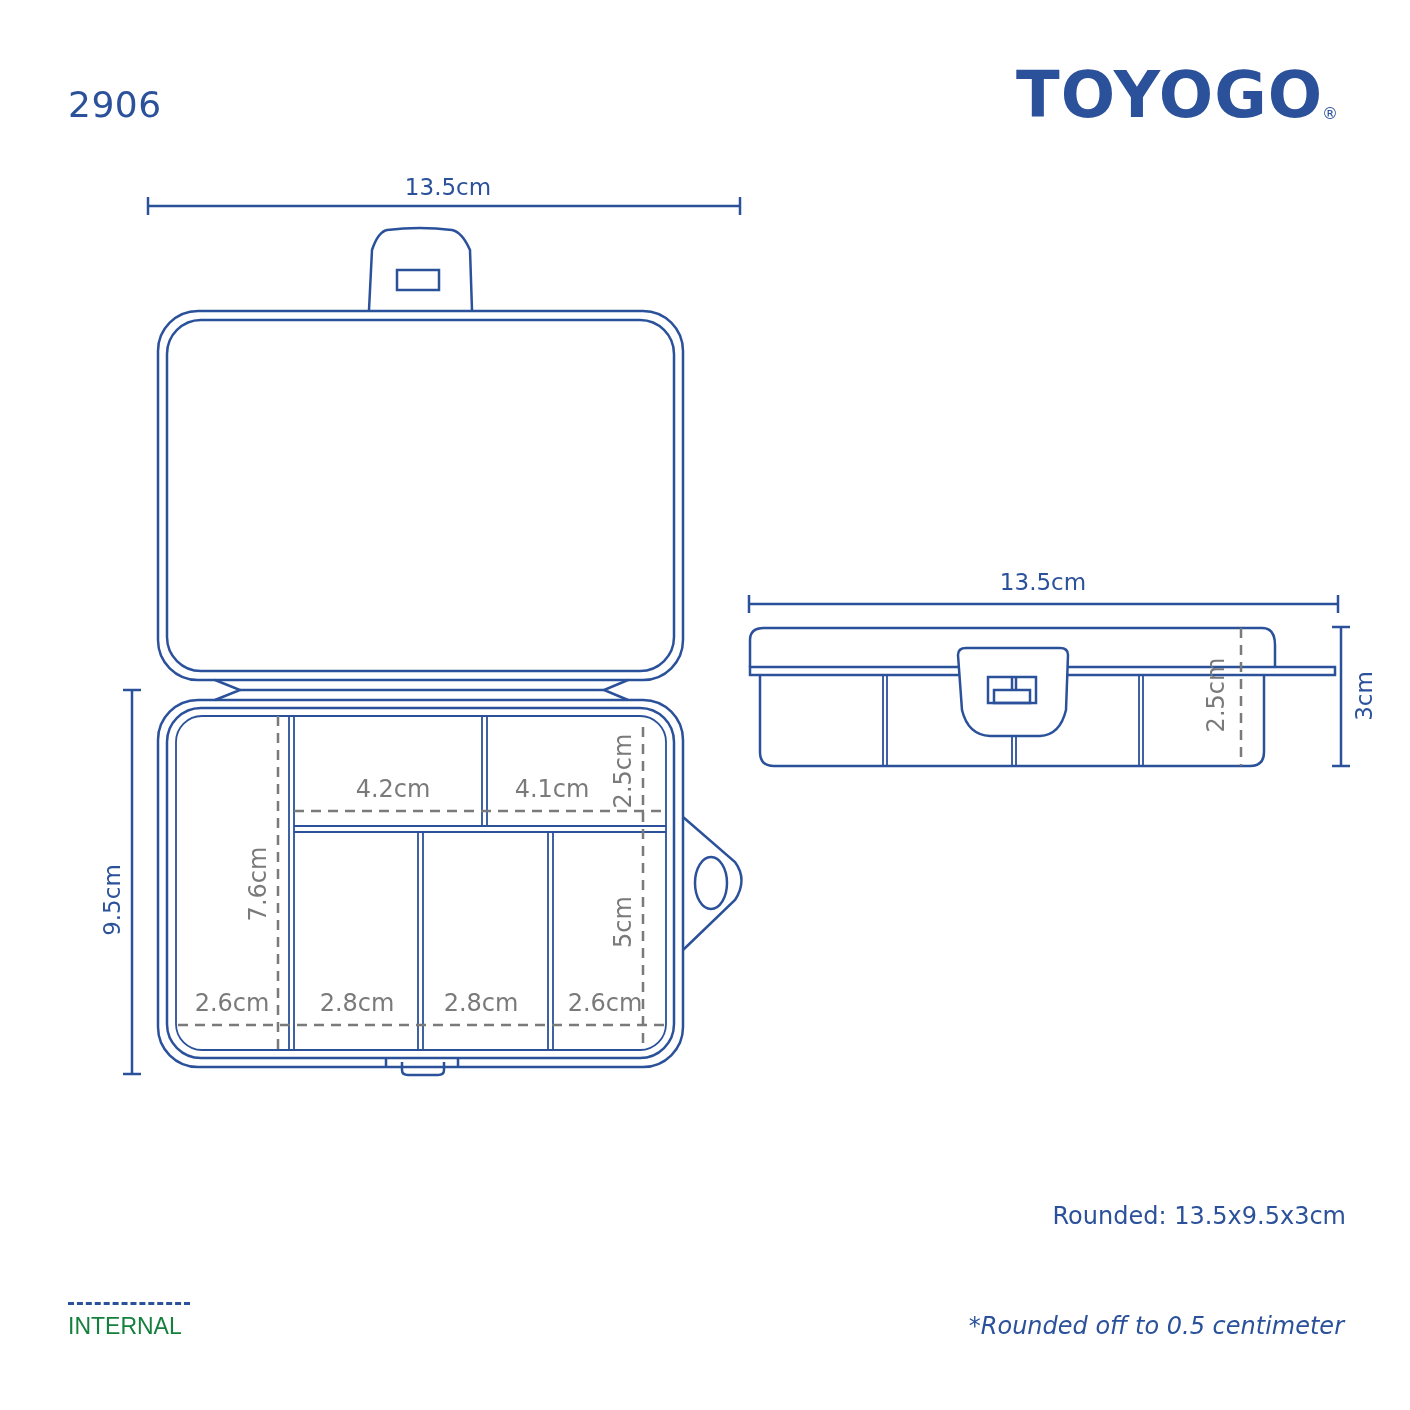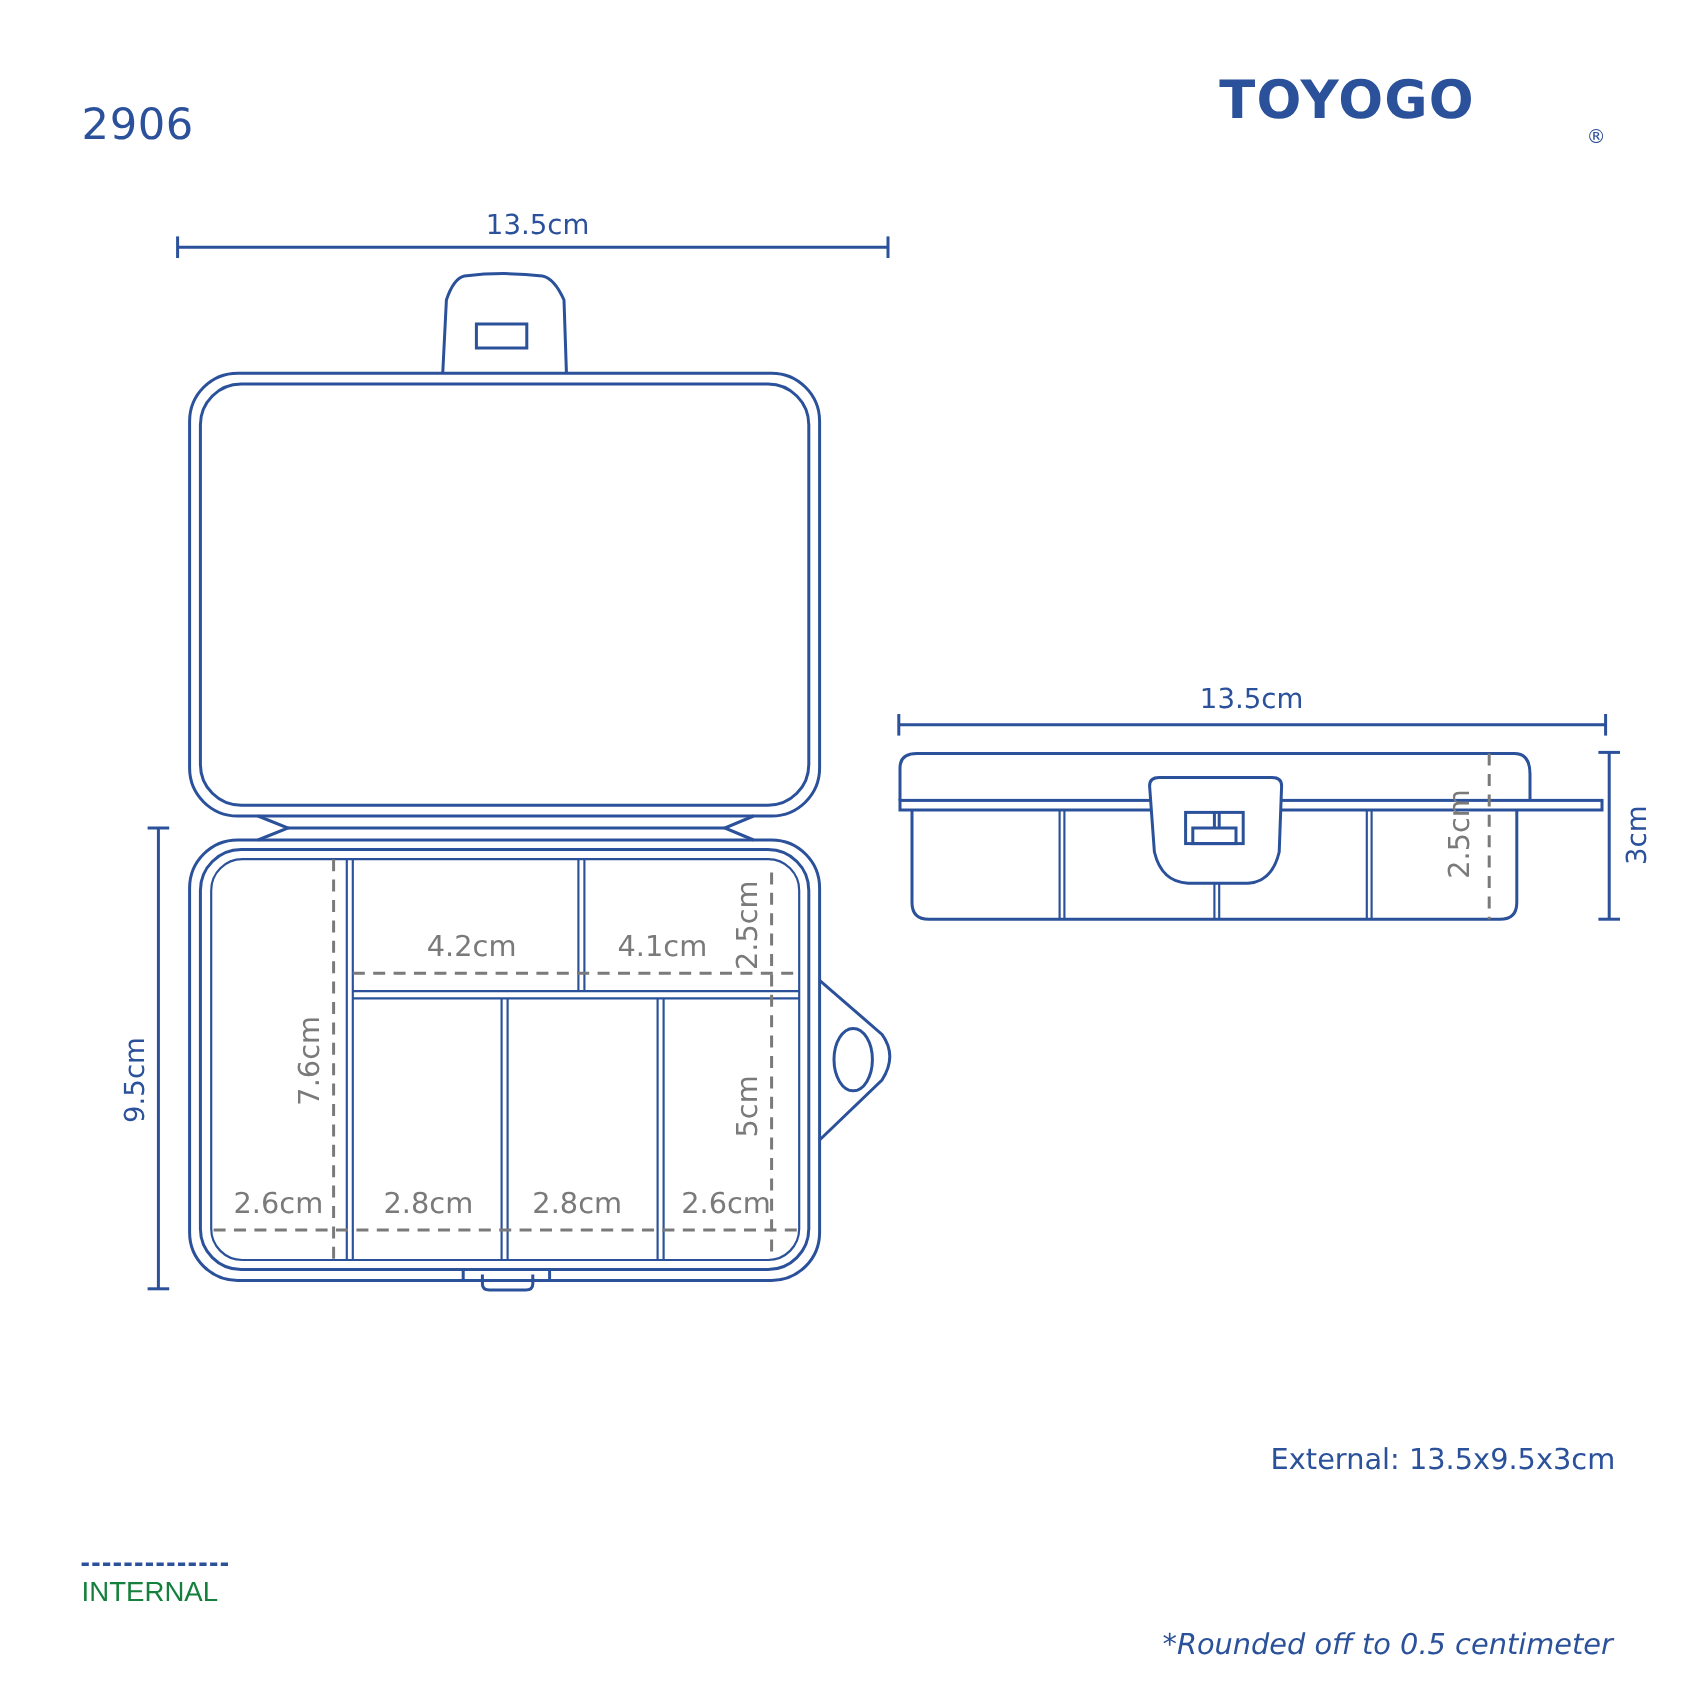--- a/index.html
+++ b/index.html
@@ -1,22 +1,22 @@
 <!DOCTYPE html>
 <html><head>
 <meta charset="utf-8">
 <style>
   html, body { margin:0; padding:0; background:#ffffff; }
   body { width:1410px; height:1410px; position:relative; overflow:hidden; font-family:"DejaVu Sans", sans-serif; }
   .abs { position:absolute; }
   .model { left:68px; top:84px; font-size:36px; font-weight:normal; color:#2b519b; letter-spacing:0.5px; }
-  .brand { left:1016px; top:58px; font-size:44px; font-weight:bold; color:#2b519b; letter-spacing:1px; }
+  .brand { left:1016px; top:58px; font-size:64px; font-weight:bold; color:#2b519b; letter-spacing:1px; }
   .brand-reg { left:1322px; top:104px; font-size:16px; color:#2b519b; }
   .external { right:64px; top:1202px; font-size:24px; color:#2b519b; }
-  .note { right:66px; top:1312px; font-size:24px; font-style:italic; color:#2b519b;margin-top:44px; }
+  .note { right:66px; top:1312px; font-size:24px; font-style:italic; color:#2b519b; }
   .legend-dash { left:68px; top:1302px; width:122px; height:0; border-top:3px dashed #2b519b; }
   .legend-label { left:68px; top:1313px; font-size:23px; color:#15803d; font-family:"Liberation Sans", sans-serif; }
   svg { position:absolute; left:0; top:0; }
   .dim-text { font-family:"DejaVu Sans", sans-serif; font-size:23px; fill:#2b519b; }
   .int-text { font-family:"DejaVu Sans", sans-serif; font-size:24px; fill:#7a7a7a; }
 </style>
 </head>
 <body>
 
 <div class="abs model">2906</div>
@@ -129,16 +129,16 @@
   <text class="int-text" x="232" y="1011" text-anchor="middle">2.6cm</text>
   <text class="int-text" x="357" y="1011" text-anchor="middle">2.8cm</text>
   <text class="int-text" x="481" y="1011" text-anchor="middle">2.8cm</text>
   <text class="int-text" x="605" y="1011" text-anchor="middle">2.6cm</text>
 
   <text class="dim-text" x="1043" y="590" text-anchor="middle">13.5cm</text>
   <text class="dim-text" x="1372" y="696" text-anchor="middle" transform="rotate(-90 1372 696)">3cm</text>
   <text class="int-text" x="1224" y="695" text-anchor="middle" transform="rotate(-90 1224 695)">2.5cm</text>
 </svg>
 
-<div class="abs external">External: 13.5x9.5x3cm</div>
+<div class="abs external">Rounded: 13.5x9.5x3cm</div>
 <div class="abs legend-dash"></div>
 <div class="abs legend-label">INTERNAL</div>
 <div class="abs note">*Rounded off to 0.5 centimeter</div>
 
 </body></html>

